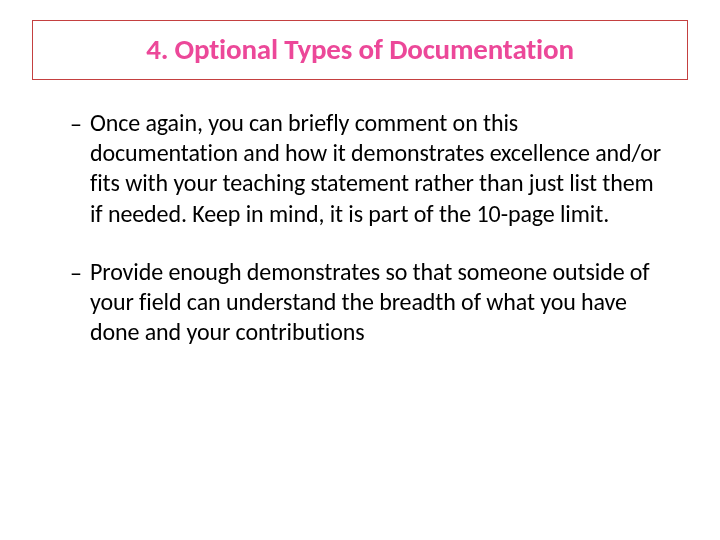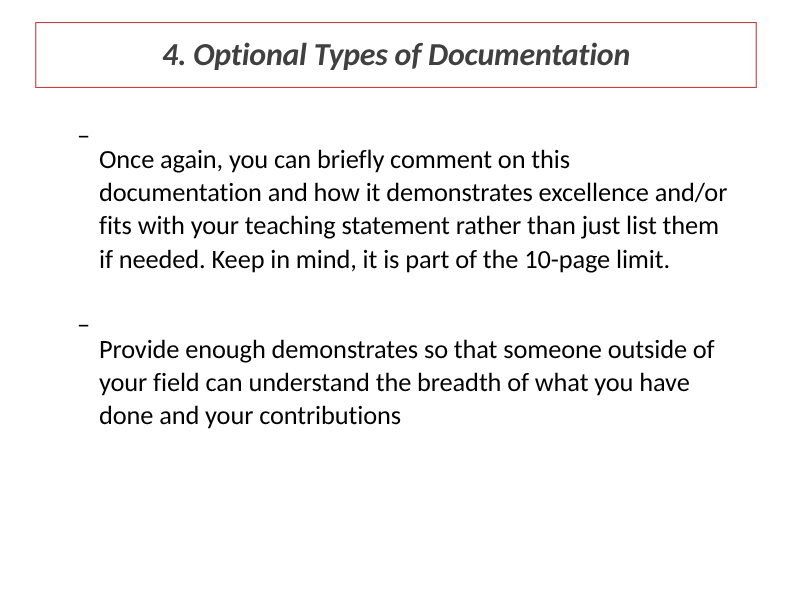--- a/index.html
+++ b/index.html
@@ -18,25 +18,24 @@
     .title-box {
       position: absolute;
       top: 20px;
       left: 32px;
       right: 32px;
       border: 1px solid #c44040;
       padding: 10px 0 12px 0;
       text-align: center;
     }
     .title-text {
-      color: #404040;
+      color: #ec4899;
       font-size: 29px;
       font-weight: 700;
       letter-spacing: -0.2px;
-      font-style: italic;
     }
     .content {
       position: absolute;
       top: 108px;
       left: 70px;
       right: 50px;
     }
     .bullet-item {
       display: flex;
       margin-bottom: 28px;
@@ -46,21 +45,20 @@
       font-size: 24px;
       color: #000;
       margin-right: 8px;
       line-height: 1.3;
     }
     .bullet-body {
       font-size: 24px;
       color: #000;
       line-height: 1.26;
       letter-spacing: -0.1px;
-      margin-top: 23px;
     }
   </style>
 </head>
 <body>
 
 <div class="title-box">
   <div class="title-text">4. Optional Types of Documentation</div>
 </div>
 
 <div class="content">

